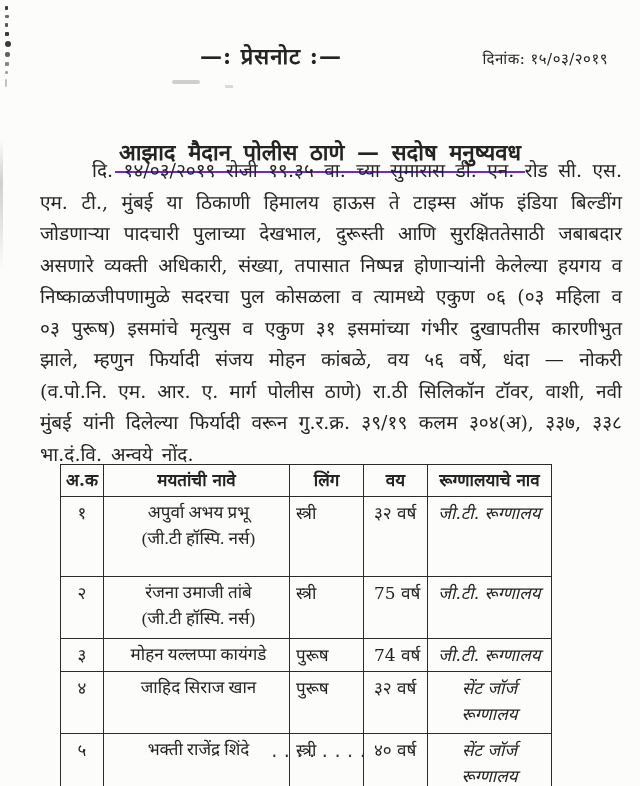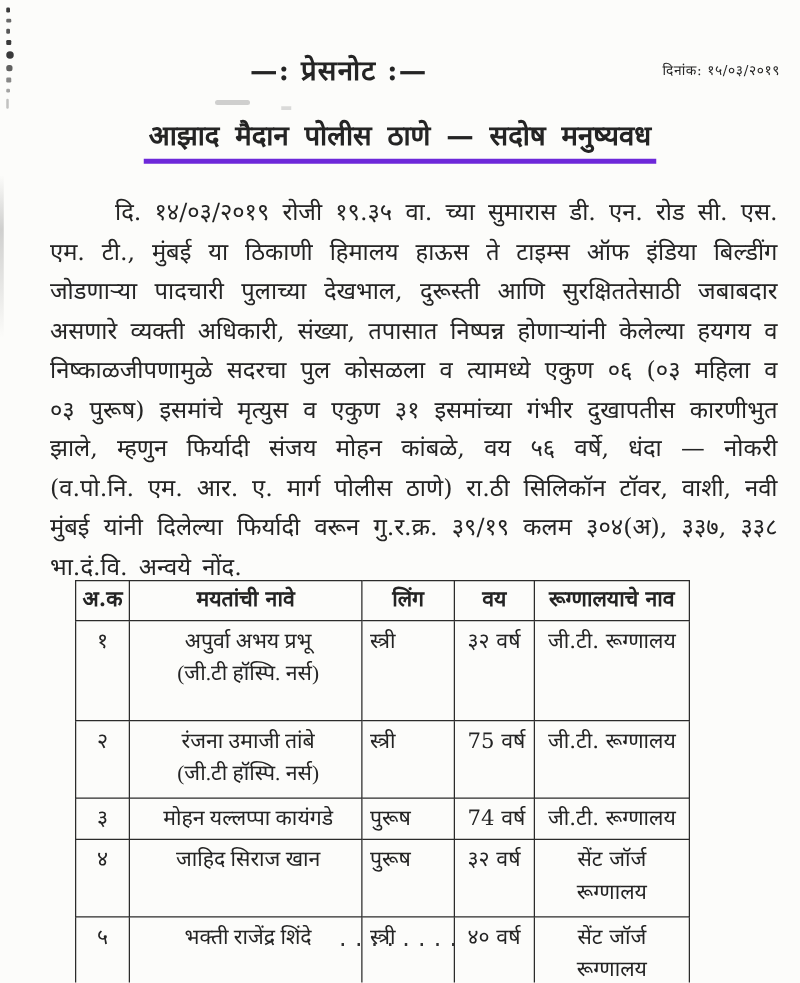--- a/index.html
+++ b/index.html
@@ -76,41 +76,42 @@
     top: 40px;
     left: 200px;
     font-size: 22px;
     font-weight: bold;
     letter-spacing: 1px;
     white-space: nowrap;
   }
   .doc-date {
     position: absolute;
     top: 48px;
-    right: 16px;
-    font-size: 11px;
+    right: 32px;
+    font-size: 15px;
     letter-spacing: .5px;
     white-space: nowrap;
   }
 
   
   .doc-heading {
     position: absolute;
     top: 92px;
     left: 0;
     width: 100%;
     text-align: center;
   }
   .doc-heading span {
     display: inline-block;
     font-size: 22px;
     font-weight: bold;
-    border-bottom: 4px solid #6d28d9;
+    border-bottom: 2px solid #6d28d9;
     padding: 0 4px 5px 4px;
     word-spacing: 5px;
+    margin-top: 44px;
   }
 
   
   .doc-body {
     position: absolute;
     top: 136px;
     left: 30px;
     width: 582px;
     font-size: 19px;
     line-height: 31.5px;
@@ -139,21 +140,21 @@
   .victims-table th { font-weight: bold; text-align: center; padding: 2px 2px; }
   .col-sr  { width: 43px;  }
   .col-name{ width: 186px; }
   .col-gen { width: 74px;  }
   .col-age { width: 64px;  }
   .col-hosp{ width: 124px; }
   td.c-sr   { text-align: center; }
   td.c-name { text-align: center; padding-left: 10px; font-family: Liberation Serif, serif; }
   td.c-gen  { text-align: left; }
   td.c-age  { text-align: left; padding-left: 10px; white-space: nowrap; }
-  td.c-hosp { text-align: center; }
+  td.c-hosp { text-align: center; font-style: italic; }
   tr.rh-80 { height: 80px; }
   tr.rh-62 { height: 62px; }
   tr.rh-30 { height: 30px; }
   tr.rh-32 { height: 32px; }
   .name-l2 { display: block; }
 
   
   .footer-dots {
     position: absolute;
     top: 742px;

